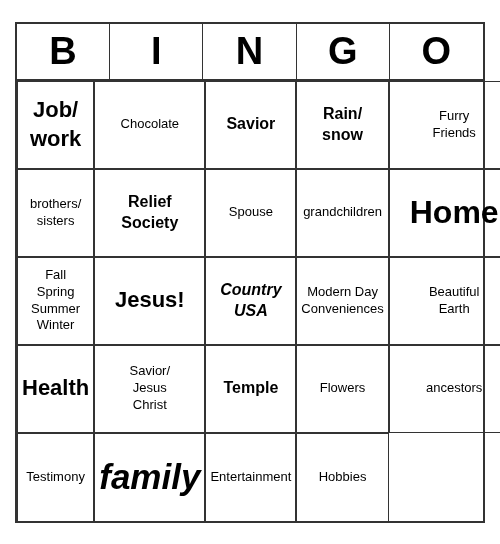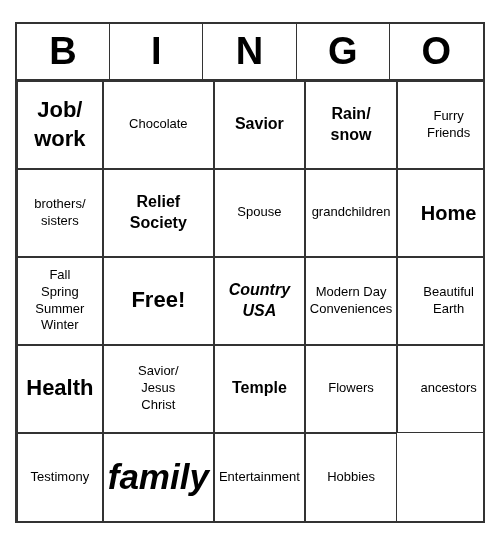--- a/index.html
+++ b/index.html
@@ -56,21 +56,21 @@
     }
     .cell-text {
       font-size: 13px;
       line-height: 1.3;
     }
     .cell-text.large {
       font-size: 22px;
       font-weight: bold;
     }
     .cell-text.xlarge {
-      font-size: 20px;
+      font-size: 32px;
       font-weight: bold;
     }
     .cell-text.medium {
       font-size: 16px;
       font-weight: bold;
     }
   </style>
 </head>
 <body>
 
@@ -118,21 +118,21 @@
       <div class="bingo-cell">
         <span class="cell-text xlarge" style="white-space: pre-line;">Home</span>
       </div>
       <div class="bingo-cell">
         <span class="cell-text" style="white-space: pre-line;">Fall
 Spring
 Summer
 Winter</span>
       </div>
       <div class="bingo-cell">
-        <span class="cell-text large" style="white-space: pre-line;">Free!</span>
+        <span class="cell-text large" style="white-space: pre-line;">Jesus!</span>
       </div>
       <div class="bingo-cell">
         <span class="cell-text medium" style="white-space: pre-line; font-style: italic;">Country
 USA</span>
       </div>
       <div class="bingo-cell">
         <span class="cell-text" style="white-space: pre-line;">Modern Day
 Conveniences</span>
       </div>
       <div class="bingo-cell">

